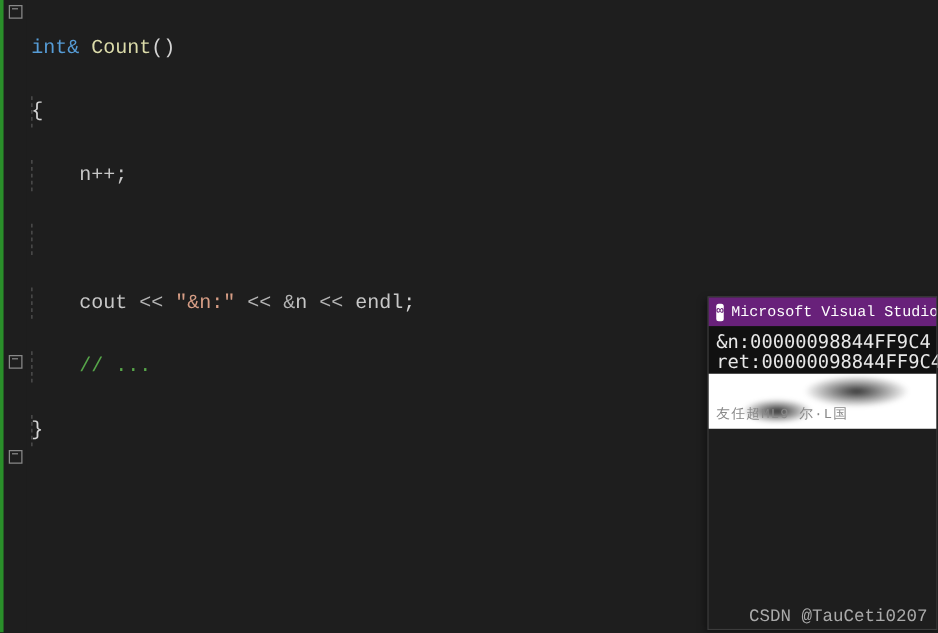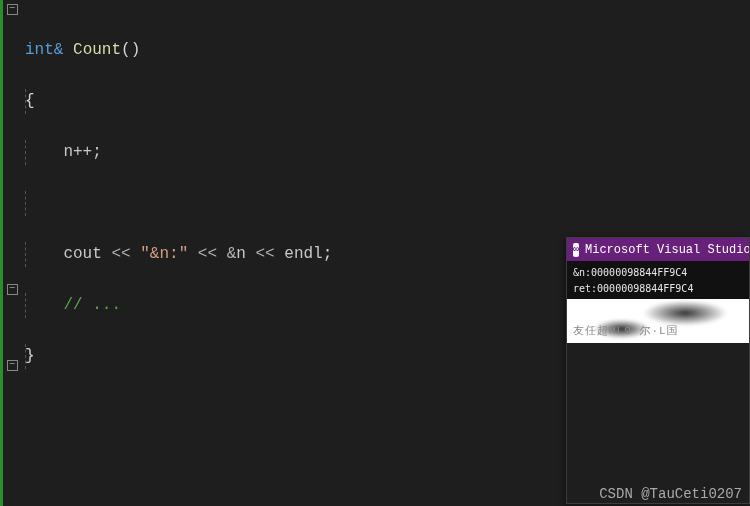--- a/index.html
+++ b/index.html
@@ -31,21 +31,21 @@
     color: #aaa;
     font-size: 10px;
     line-height: 8px;
     text-align: center;
     margin: 0 auto 14px;
     cursor: pointer;
   }
   .fold-spacer { height: 25.5px; }
   .code {
     flex: 1;
-    padding: 12px 0 0 4px;
+    padding: 0 0 0 4px;
     line-height: 25.5px;
     white-space: pre;
     position: relative;
   }
   .line { position: relative; }
   .guide {
     position: absolute;
     left: 0;
     top: 0;
     bottom: 0;
@@ -93,21 +93,21 @@
     display: flex;
     align-items: center;
     justify-content: center;
     border-radius: 2px;
   }
   .tooltip-body {
     background: #111;
     color: #e8e8e8;
     padding: 4px 6px 2px;
     font-family: Consolas, monospace;
-    font-size: 10px;
+    font-size: 15px;
     line-height: 16px;
     white-space: pre;
   }
   .tooltip-smudge {
     height: 44px;
     background: #ffffff;
     position: relative;
     overflow: hidden;
   }
   .smudge-blob {

